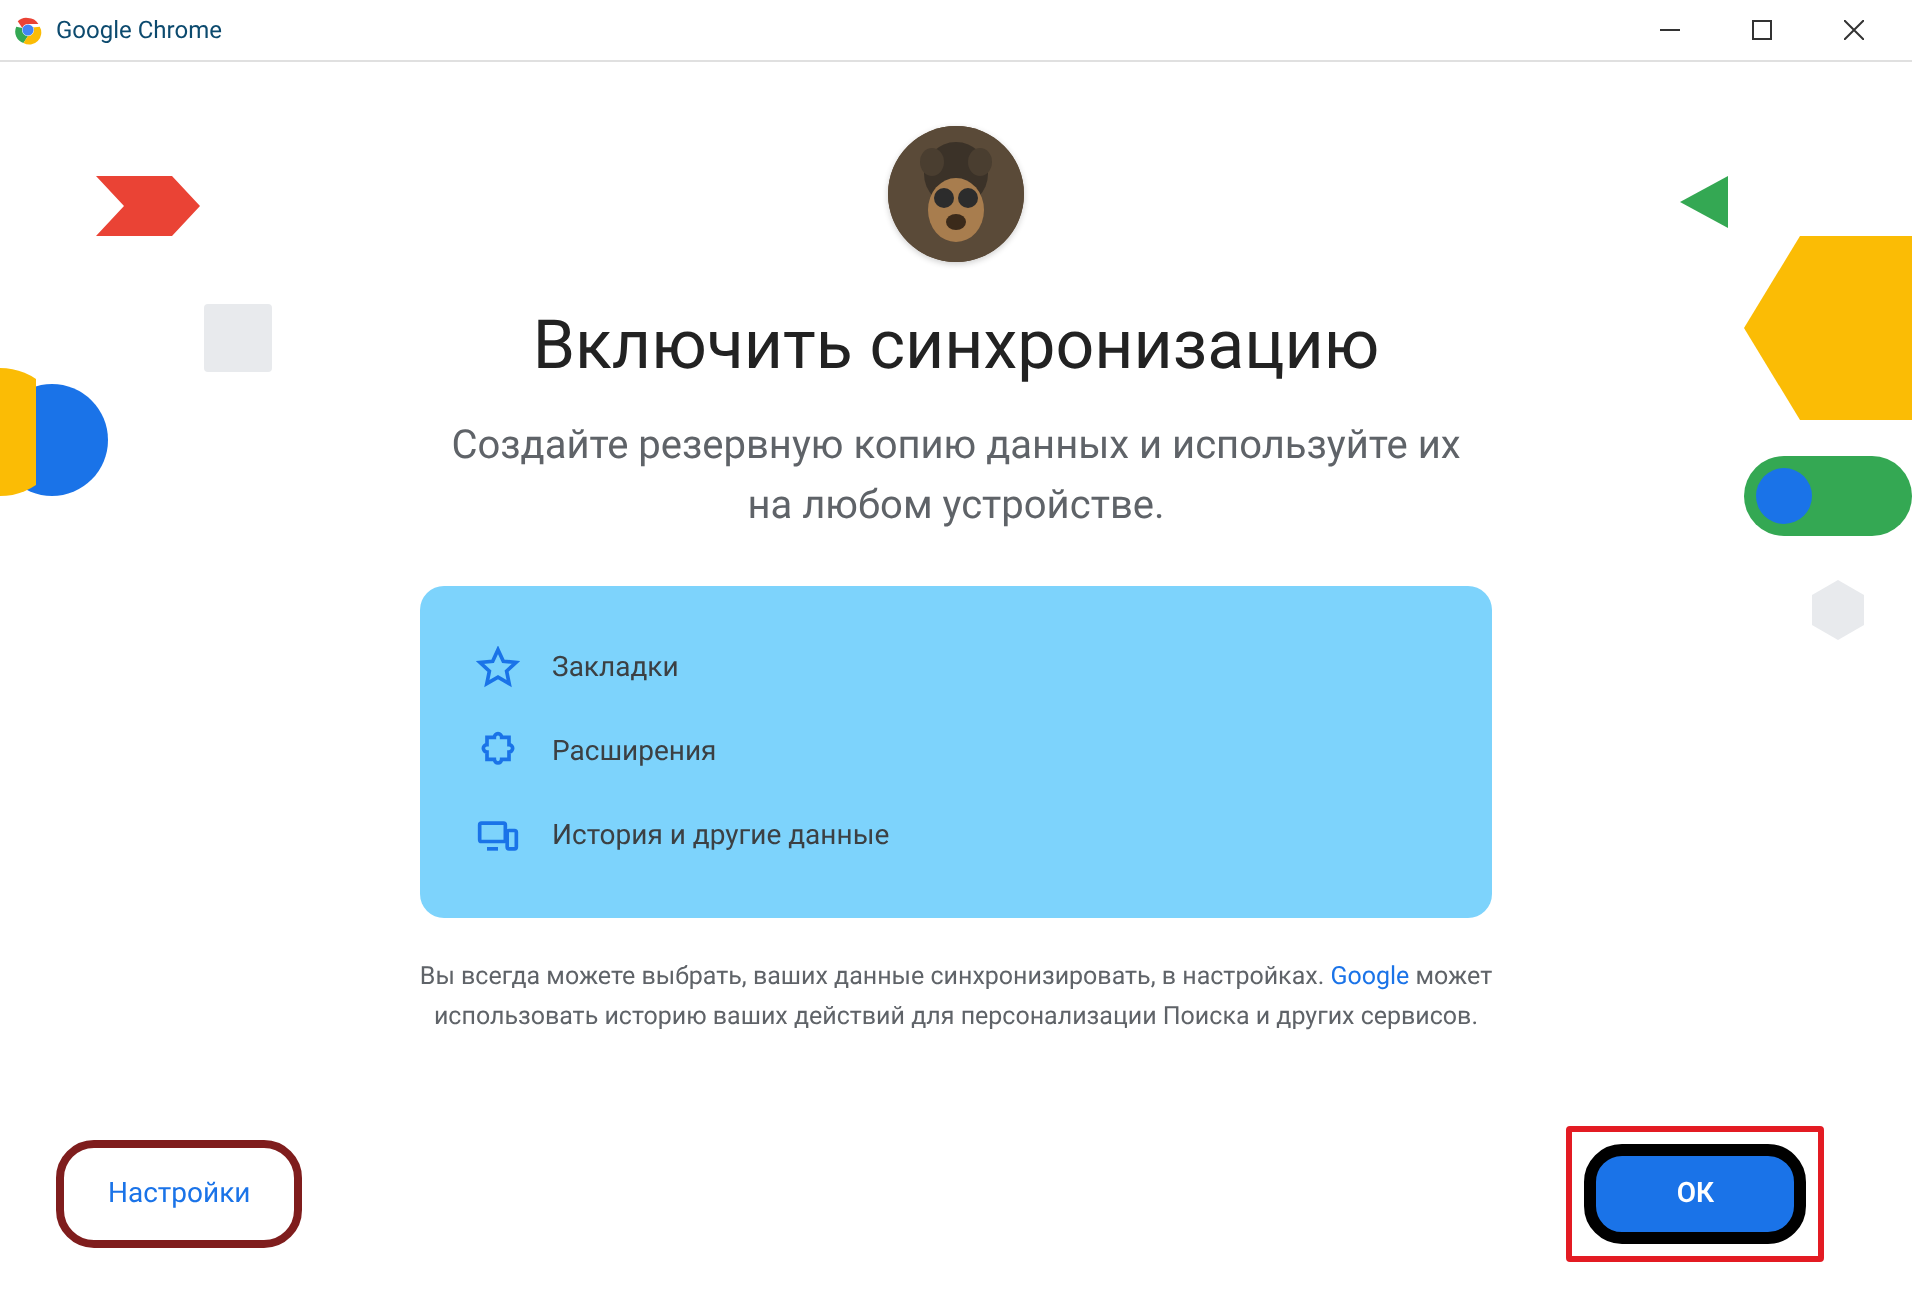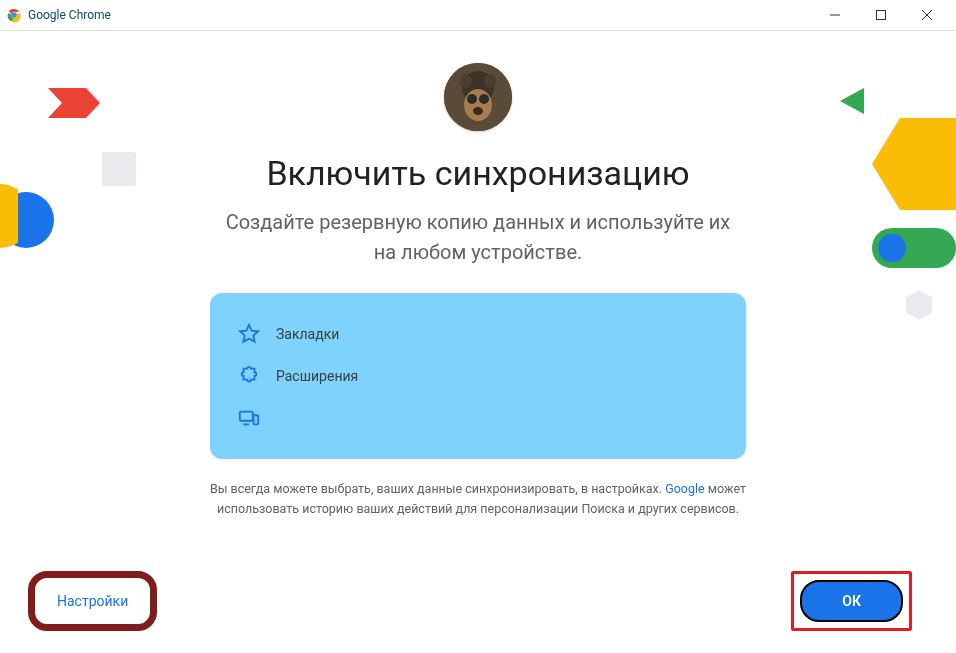--- a/index.html
+++ b/index.html
@@ -125,31 +125,31 @@
 .btn {
   height: 38px;
   border-radius: 19px;
   font-size: 14px;
   display: flex;
   align-items: center;
   justify-content: center;
   cursor: pointer;
 }
 .btn-outline {
-  border: 7px solid #7f1d1d;
+  border: 4px solid #7f1d1d;
   color: #1a73e8;
   background: #fff;
   padding: 4px 22px;
 }
 .btn-primary {
   background: #1a73e8;
   color: #fff;
   font-weight: 600;
   padding: 0 40px;
-  border: 2px solid #000000;
+  border: 6px solid #000000;
 }
 .spacer { flex: 1; }
 .highlight-box {
   border: 3px solid #e31b23;
   padding: 6px;
   border-radius: 2px;
   margin-right: 16px;
 }
 </style>
 </head>
@@ -264,20 +264,21 @@
       <span>Расширения</span>
     </div>
     <div class="feature">
       <span class="ficon">
         <svg viewBox="0 0 24 24" width="22" height="22" fill="none" stroke="#1a73e8" stroke-width="2">
             <rect x="2" y="5" width="14" height="10" rx="1"></rect>
             <path d="M6 19h6"></path>
             <rect x="17" y="9" width="5" height="10" rx="1"></rect>
           </svg>
       </span>
+      <span>История и другие данные</span>
     </div>
   </div>
 
   <p class="disclaimer">
     <span>Вы всегда можете выбрать, ваших данные синхронизировать, в настройках. </span><span class="link">Google</span><span> может использовать историю ваших действий для персонализации Поиска и других сервисов.</span>
   </p>
 </div>
 
 <div class="footer">
   <div class="btn btn-outline">Настройки</div>

